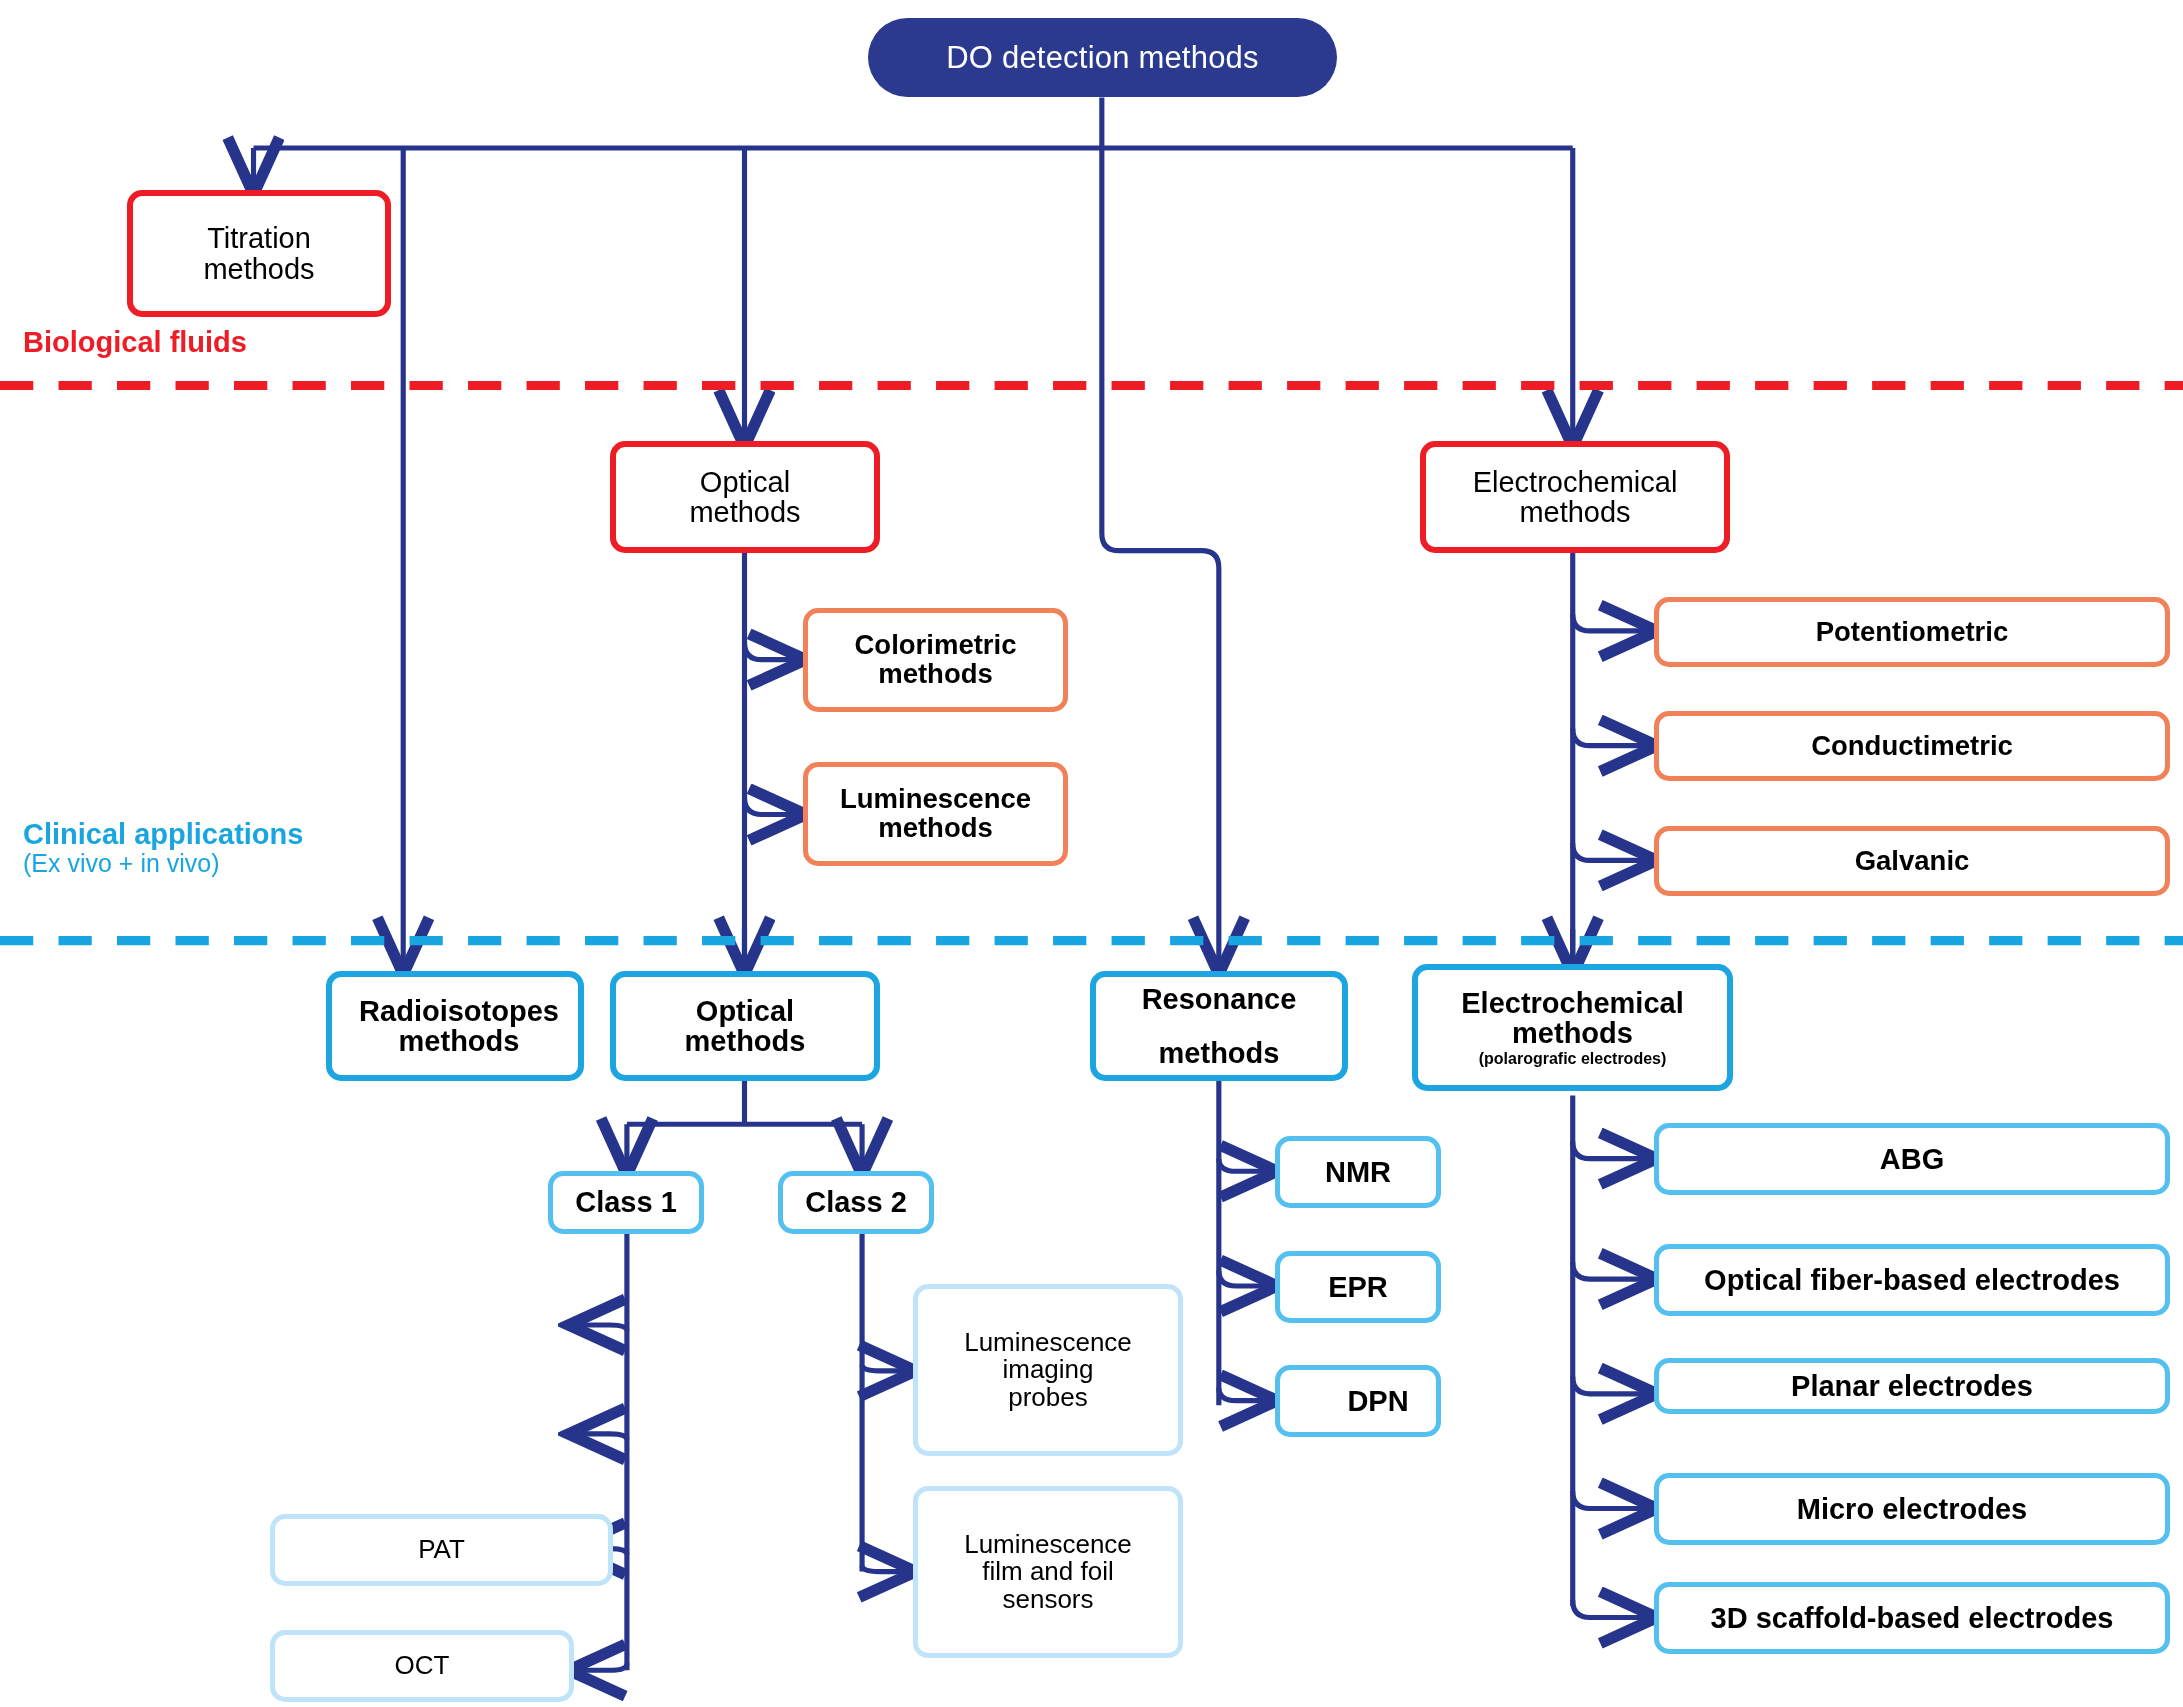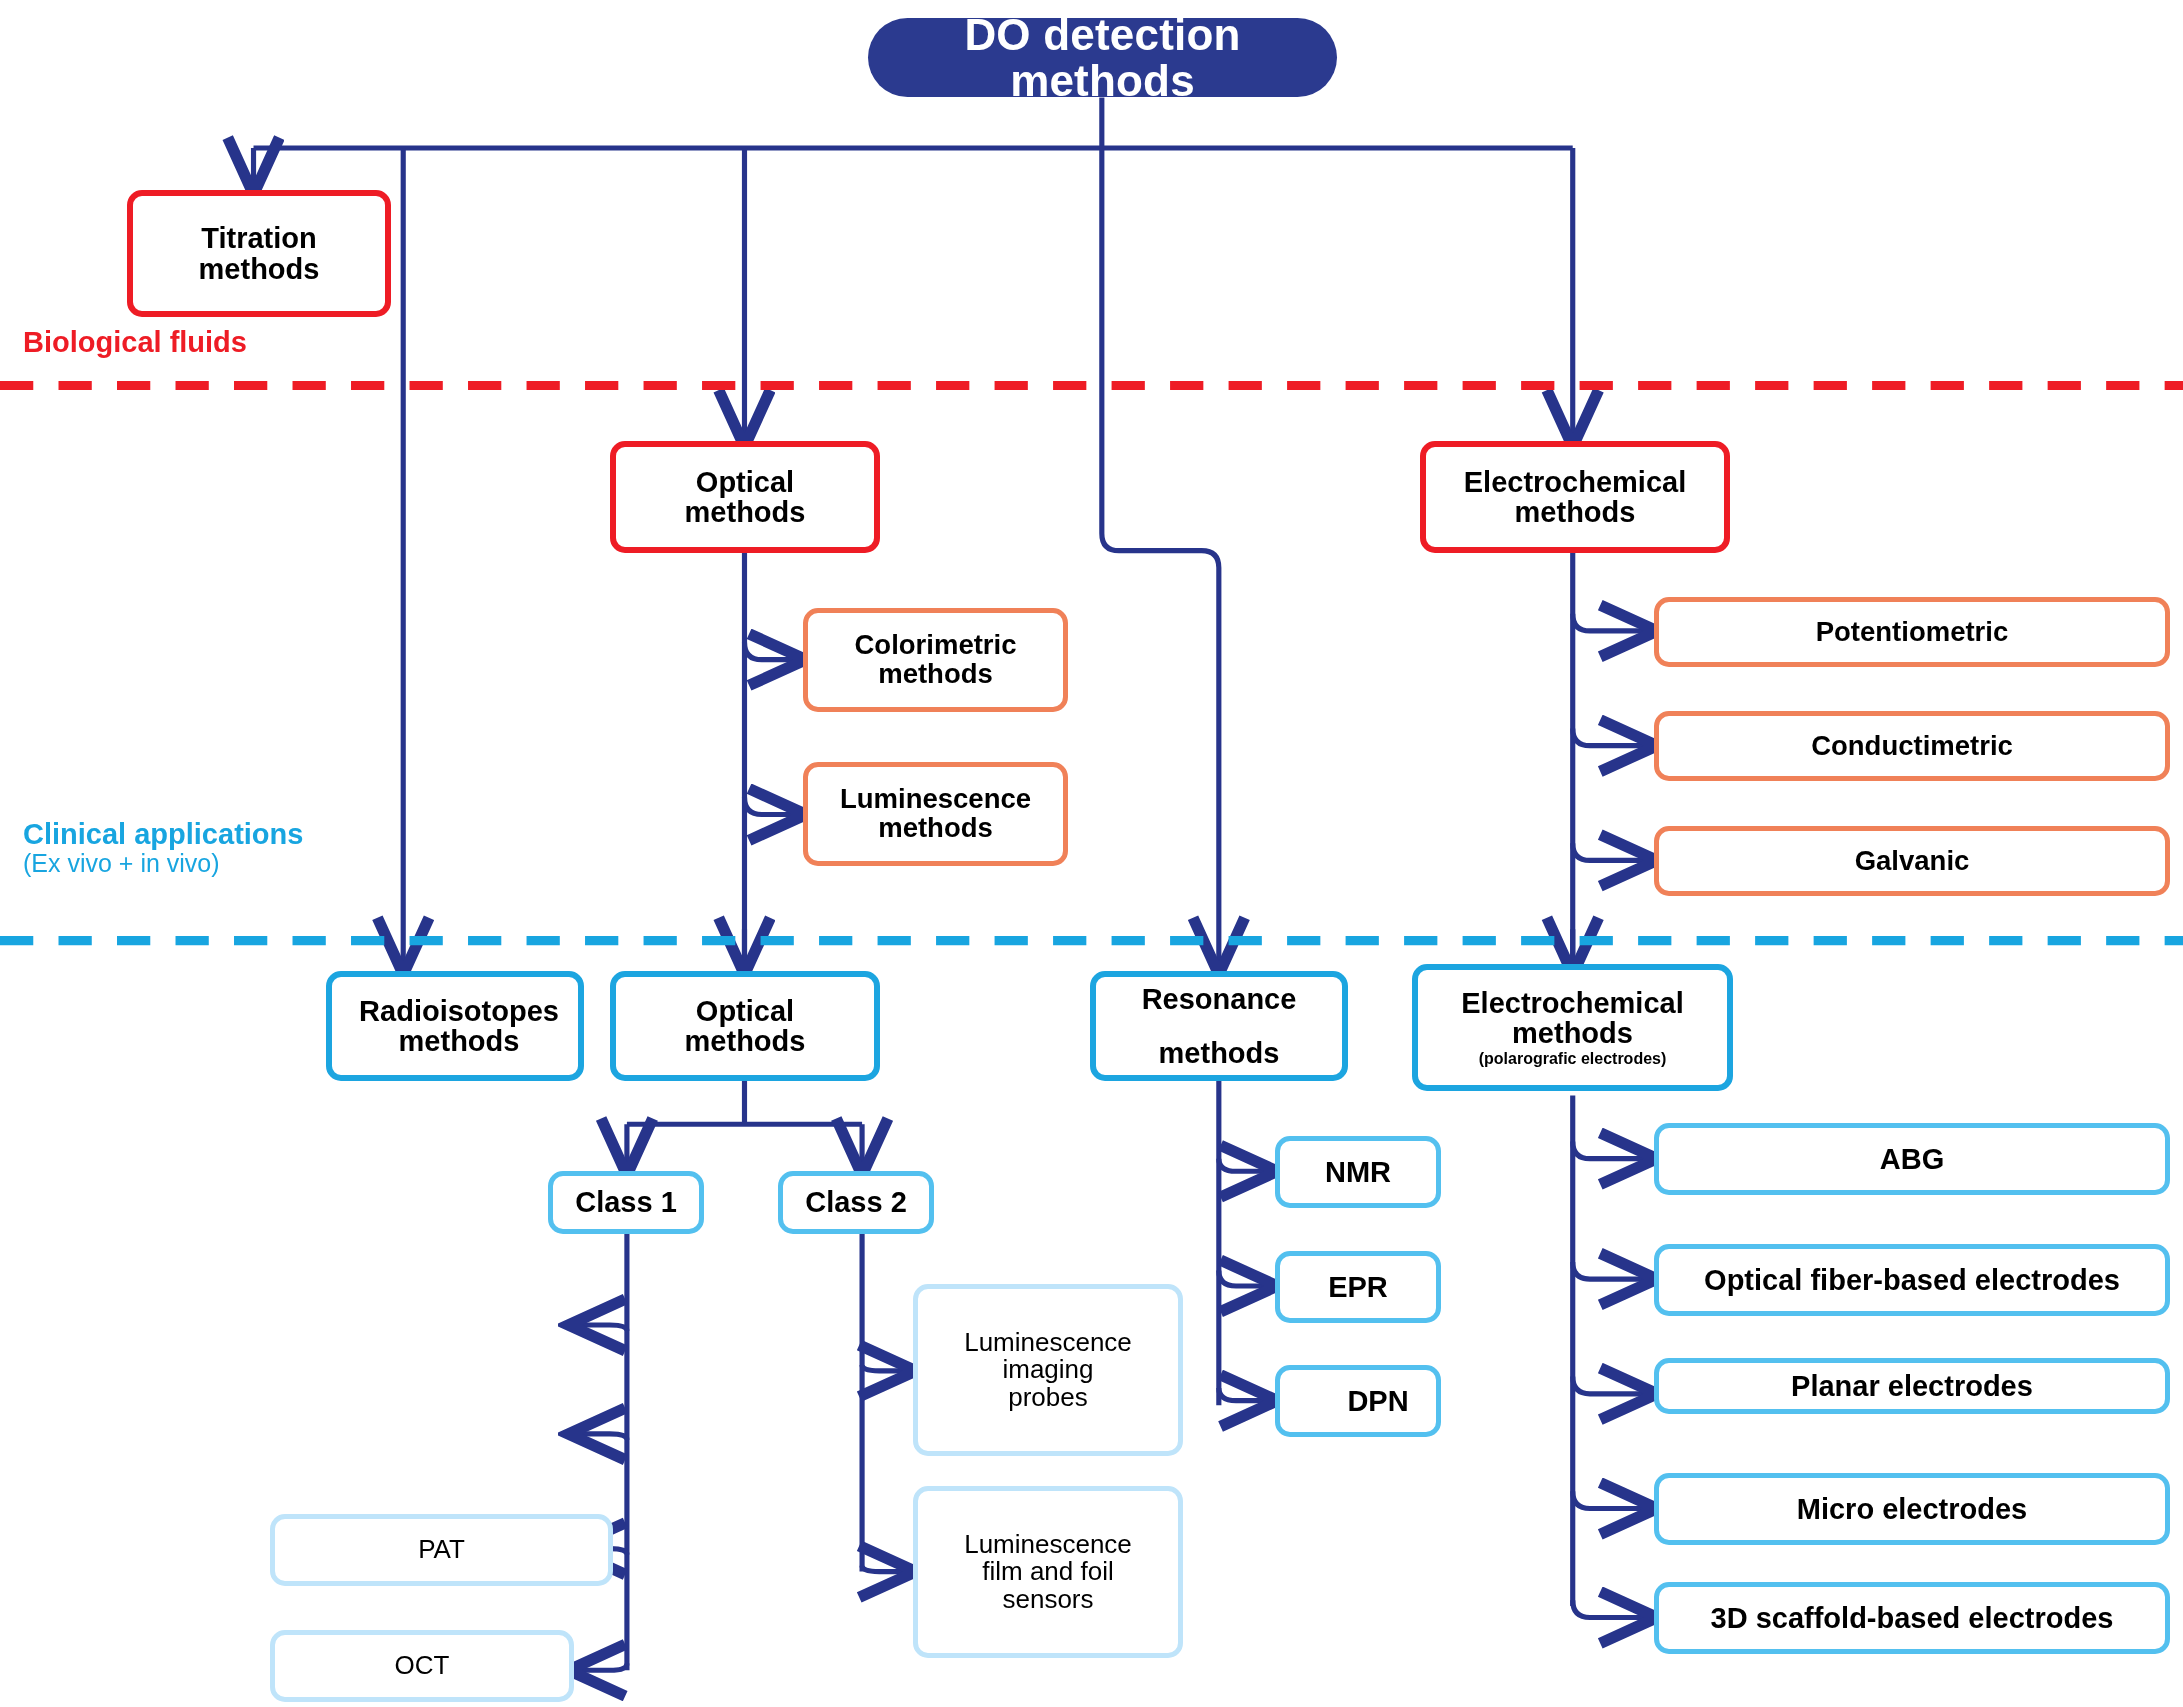--- a/index.html
+++ b/index.html
@@ -7,24 +7,24 @@
   #stage{position:relative;width:2183px;height:1707px;background:#fff;overflow:hidden;}
   svg.wires{position:absolute;left:0;top:0;width:2183px;height:1707px;pointer-events:none;}
 
   .node{position:absolute;box-sizing:border-box;display:flex;flex-direction:column;
         align-items:center;justify-content:center;text-align:center;background:#ffffff;
         color:#000000;line-height:1.05;}
   .node .ln{display:block;}
 
   
   .n-root{background:#2b3a8f;color:#ffffff;border:none;border-radius:40px;
-          font-weight:bold;font-size:44px;letter-spacing:0.2px;}
-
-  
-  .n-red{border:6.3px solid #ee1c25;border-radius:15px;font-weight:bold;font-size:29px;}
+          font-weight:normal;font-size:31px;letter-spacing:0.2px;}
+
+  
+  .n-red{border:6.3px solid #ee1c25;border-radius:15px;font-weight:normal;font-size:29px;}
 
   
   .n-orange{border:5.2px solid #f08158;border-radius:15px;font-weight:bold;font-size:27.5px;}
 
   
   .n-blue{border:6.3px solid #1ca5e0;border-radius:15px;font-weight:bold;font-size:29px;}
 
   
   .n-blue2{border:5.7px solid #53c0ef;border-radius:15px;font-weight:bold;font-size:29px;}
 

